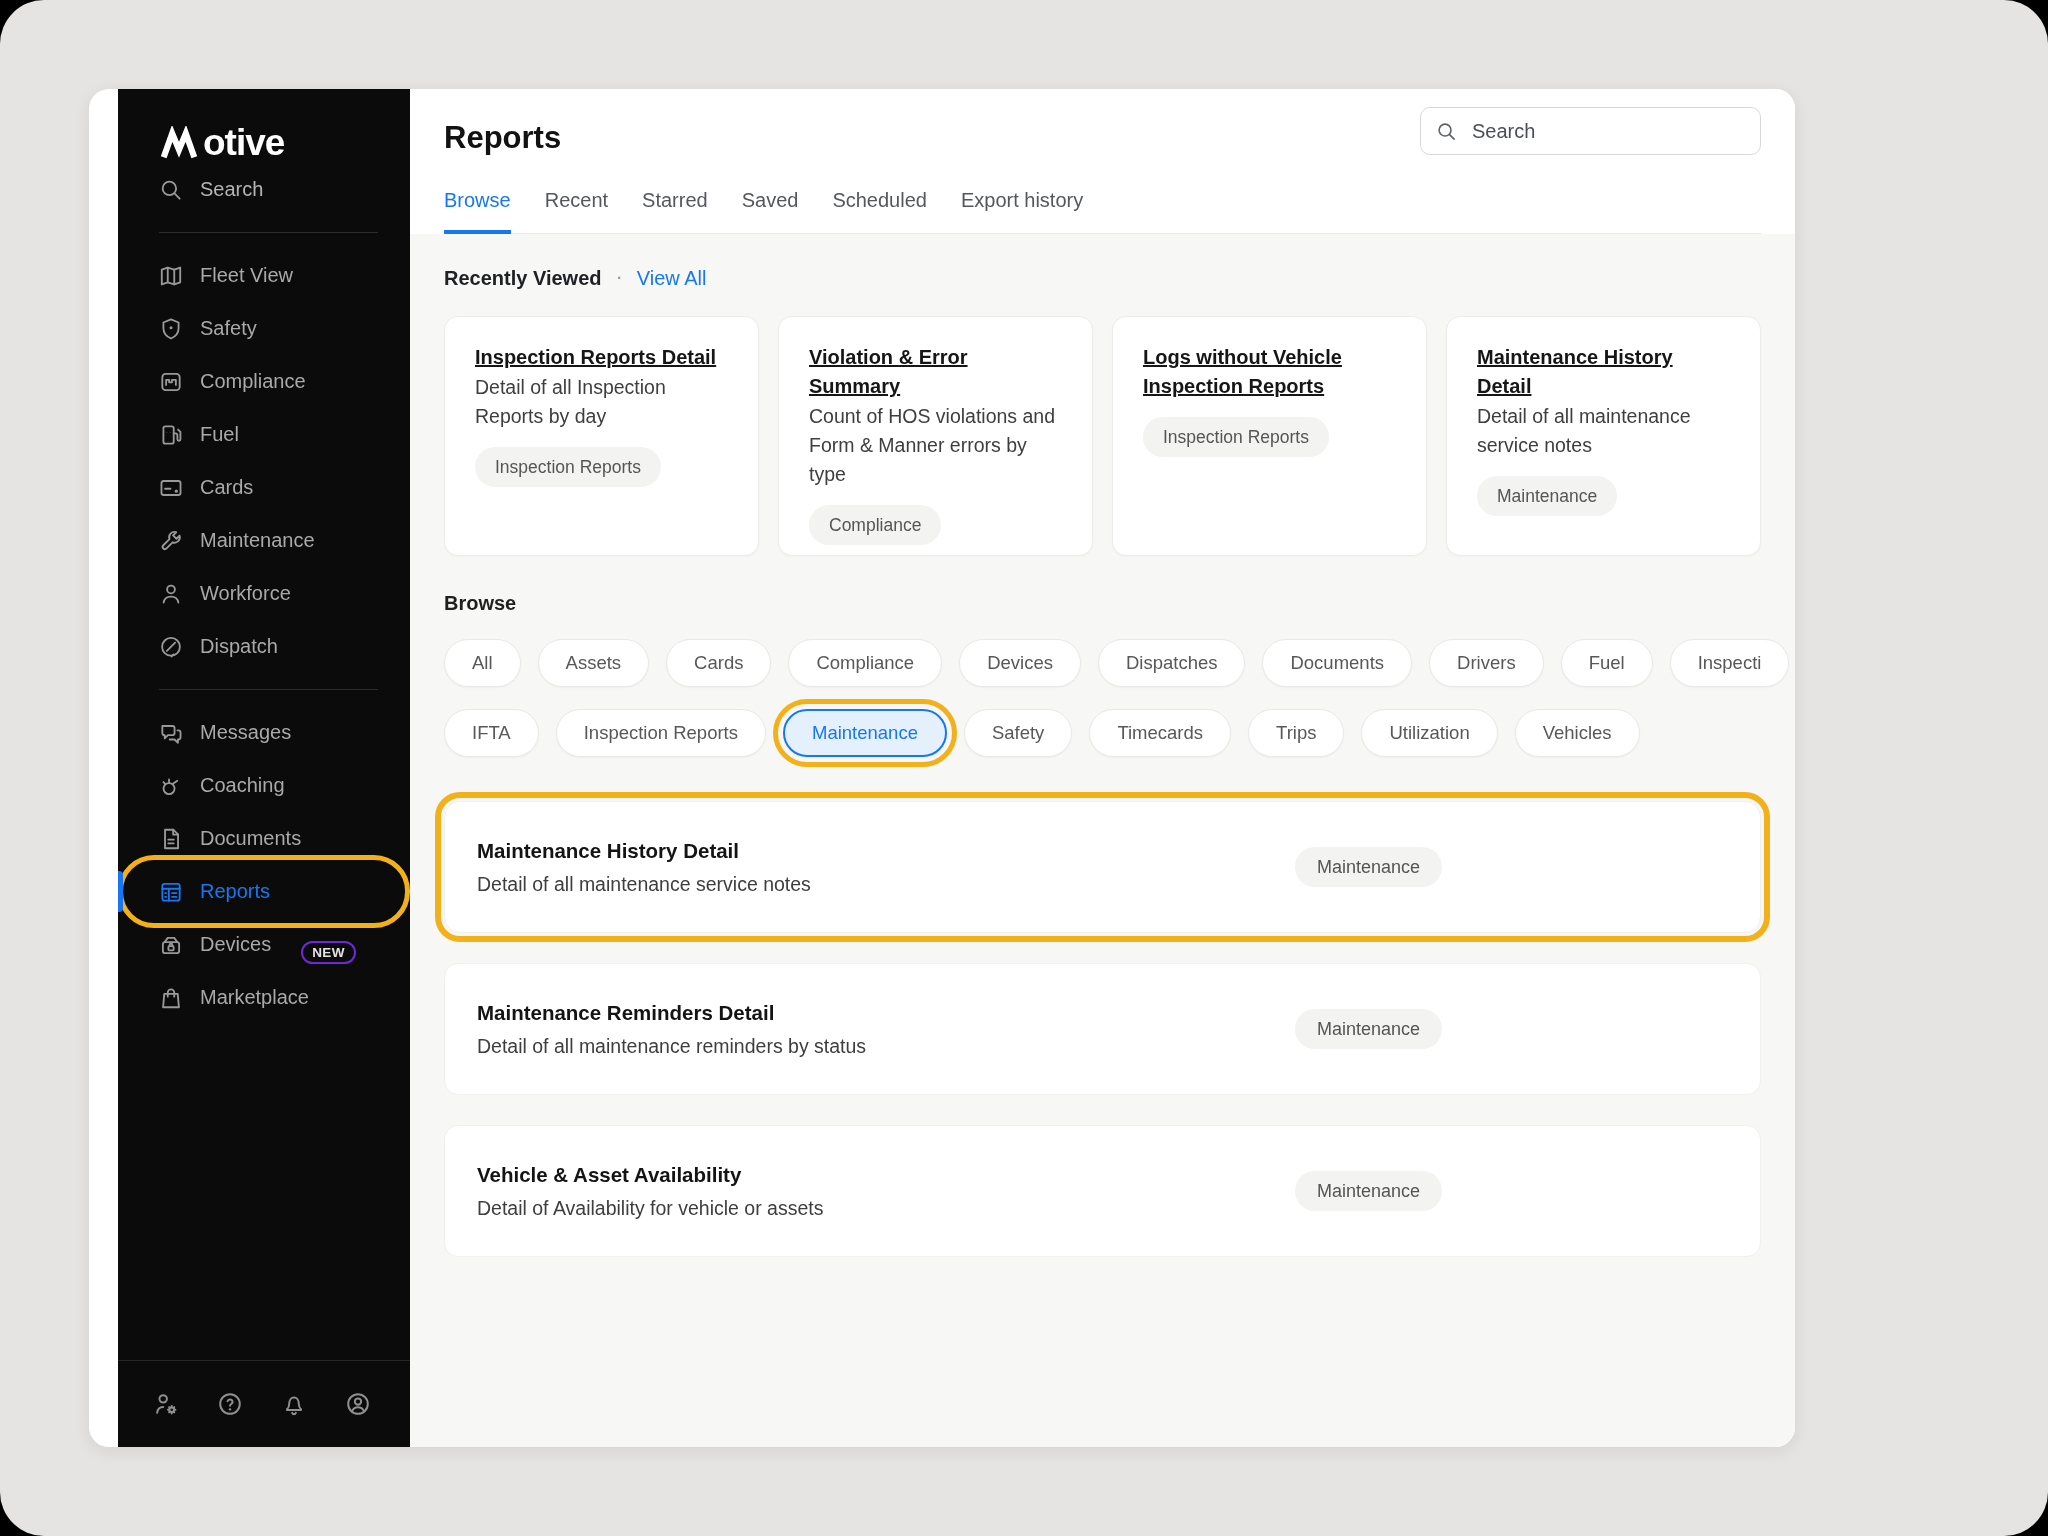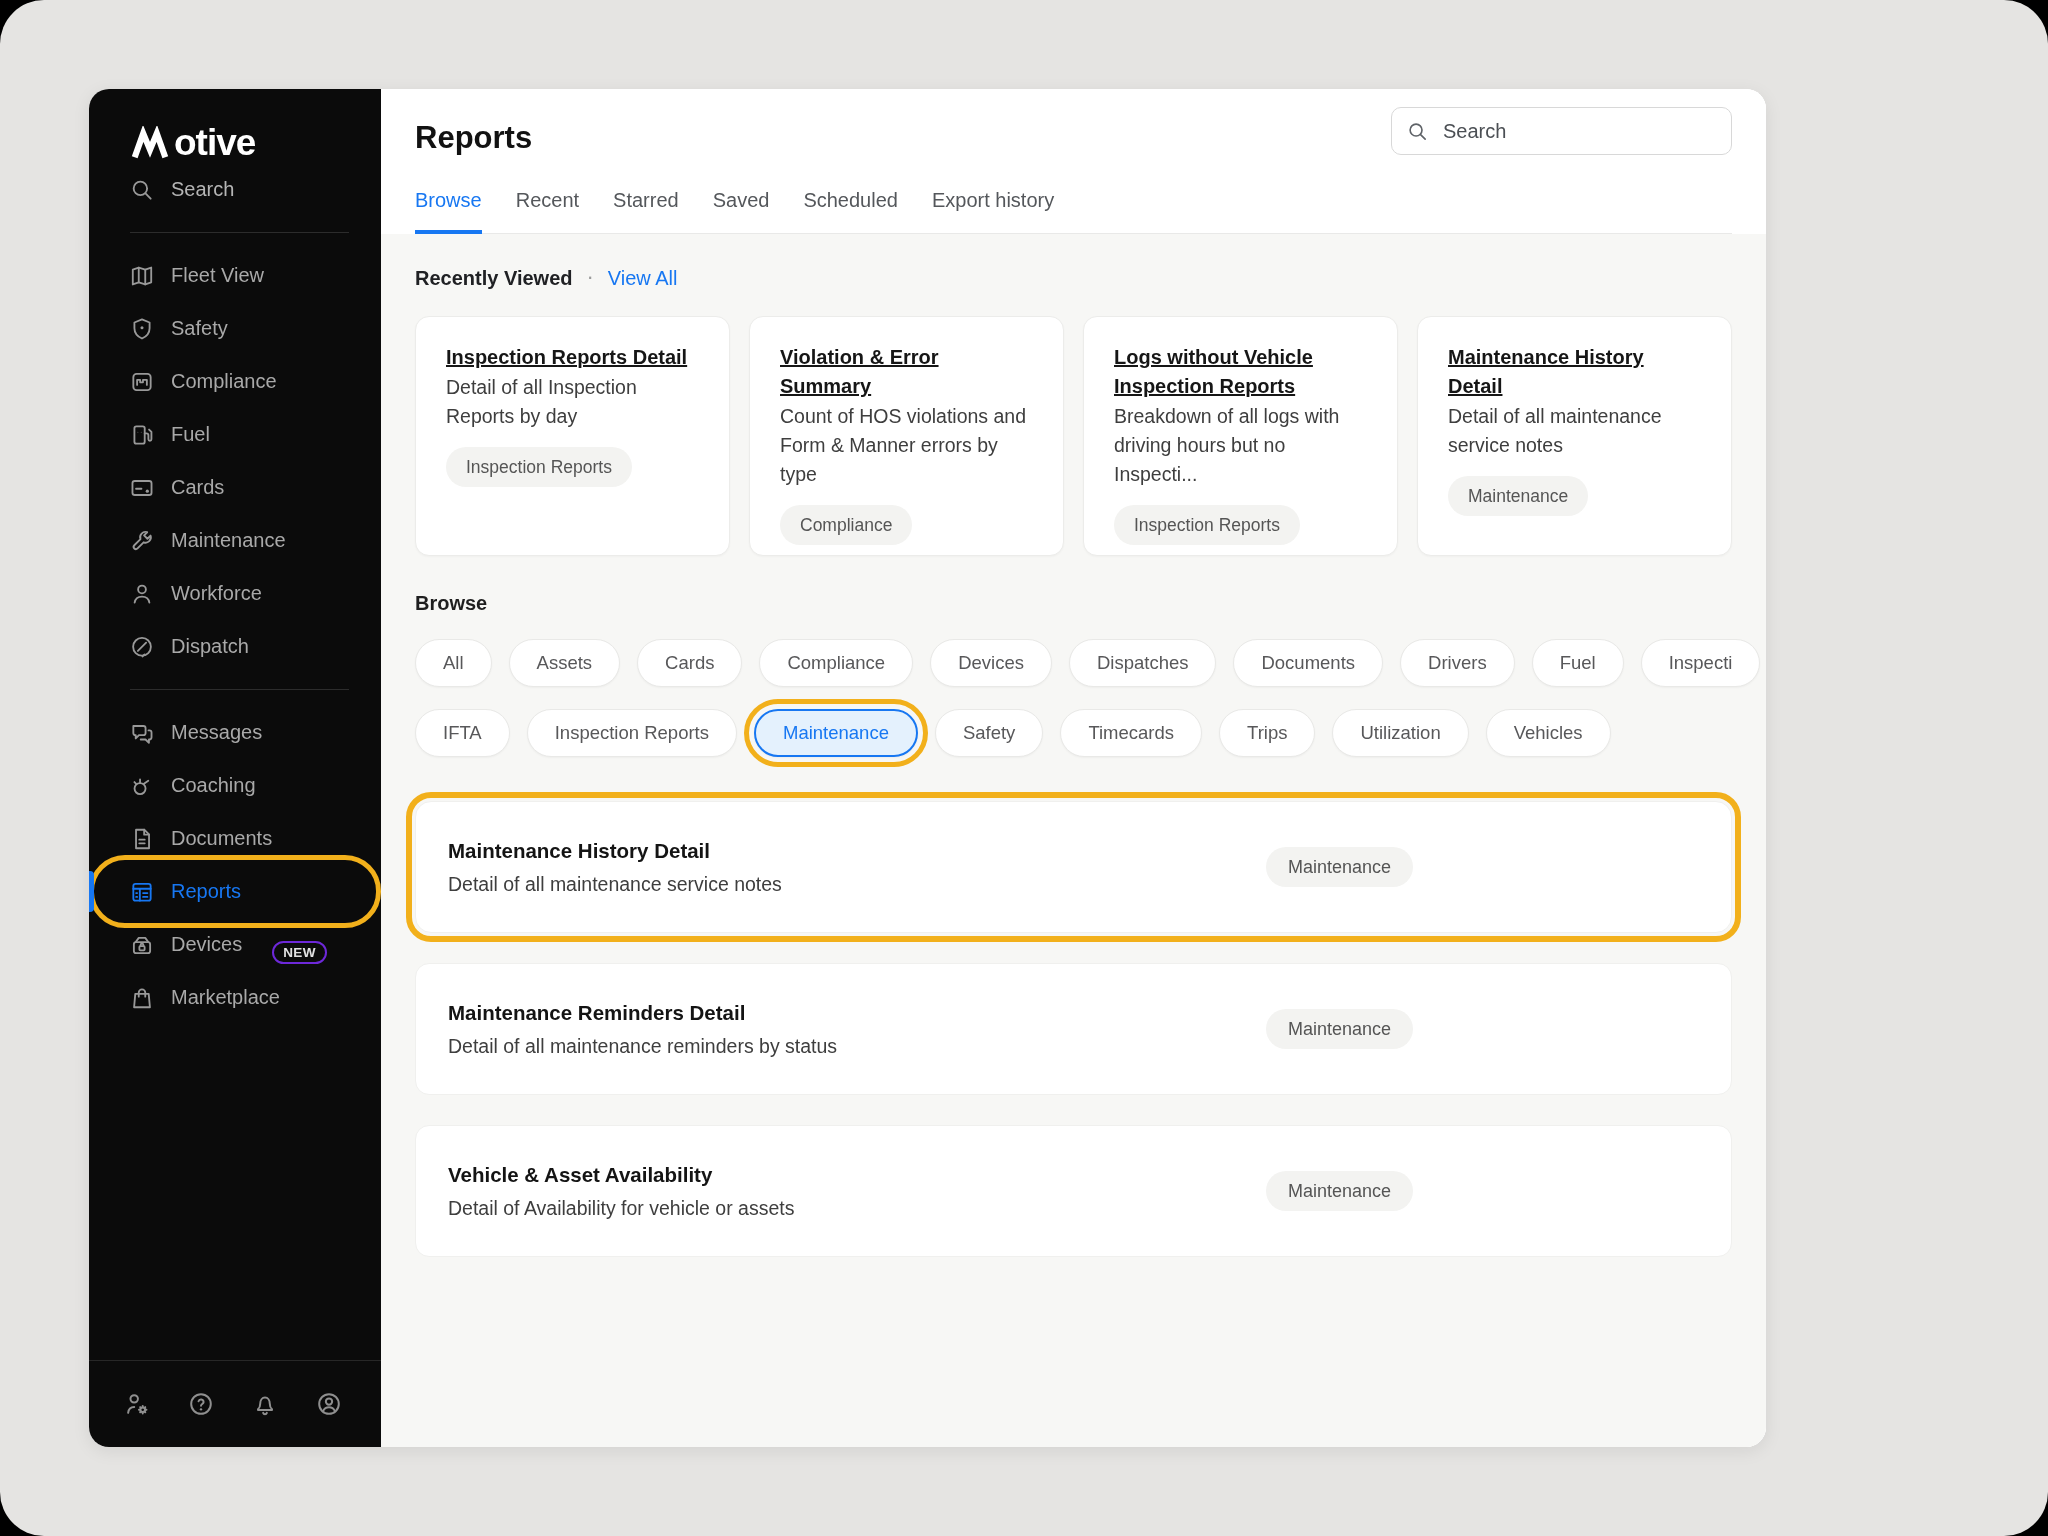--- a/index.html
+++ b/index.html
@@ -1,18 +1,18 @@
 <!DOCTYPE html>
 <html><head>
 <meta charset="utf-8">
 <style>
   html,body{margin:0;padding:0;background:#000;}
   body{width:2048px;height:1536px;position:relative;font-family:"Liberation Sans",sans-serif;-webkit-font-smoothing:antialiased;}
   .frame{position:absolute;inset:0;background:#e5e4e2;border-radius:44px;overflow:hidden;}
-  .window{position:absolute;left:89px;top:89px;width:1677px;height:1358px;border-radius:20px;background:#fff;overflow:hidden;display:flex;box-shadow:0 4px 18px rgba(0,0,0,.08);}
+  .window{position:absolute;left:89px;top:89px;width:1677px;height:1358px;border-radius:20px;background:#fff;overflow:hidden;display:flex;box-shadow:0 4px 18px rgba(0,0,0,.08);padding-left:29px;}
 
   
   .sidebar{width:292px;flex-shrink:0;background:var(--sidebar-bg,#0b0b0b);display:flex;flex-direction:column;position:relative;}
   .logo{margin:34px 0 0 40px;height:40px;display:flex;align-items:center;color:#fff;}
   .logo .m-mark{width:42px;height:34px;margin-right:3px;}
   .logo .word{font-size:37px;font-weight:700;letter-spacing:-1px;color:#fff;line-height:34px;}
   .nav-search{margin-top:38px;}
   .side-divider{height:1px;background:#2c2c2c;margin:16px 32px 16px 41px;}
   .nav-item{height:53px;margin:0 10px;border-radius:26px;display:flex;align-items:center;padding-left:30px;gap:16px;font-size:20px;color:#a9a9a9;cursor:pointer;position:relative;}
   .nav-item .icon{width:26px;height:26px;color:#999;flex-shrink:0;}
@@ -244,21 +244,21 @@
       <div class="content">
         <div class="recent-row">
           <span class="recent-heading">Recently Viewed</span>
           <span class="dot-sep">·</span>
           <span class="view-all">View All</span>
         </div>
 
         <div class="cards" id="cards">
             <div class="card"><h3>Inspection Reports Detail</h3><p>Detail of all Inspection Reports by day</p><span class="tag">Inspection Reports</span></div>
             <div class="card"><h3>Violation &amp; Error Summary</h3><p>Count of HOS violations and Form &amp; Manner errors by type</p><span class="tag">Compliance</span></div>
-            <div class="card"><h3>Logs without Vehicle Inspection Reports</h3><p>Breakdown of all logs with driving hours but no Inspecti...</p><span class="tag">Inspection Reports</span></div>
+            <div class="card"><h3>Logs without Vehicle Inspection Reports</h3><span class="tag">Inspection Reports</span></div>
             <div class="card"><h3>Maintenance History Detail</h3><p>Detail of all maintenance service notes</p><span class="tag">Maintenance</span></div>
           </div>
 
         <div class="browse-heading">Browse</div>
         <div class="chips-row" id="chips-r0">
             <div class="chip">All</div>
             <div class="chip">Assets</div>
             <div class="chip">Cards</div>
             <div class="chip">Compliance</div>
             <div class="chip">Devices</div>

